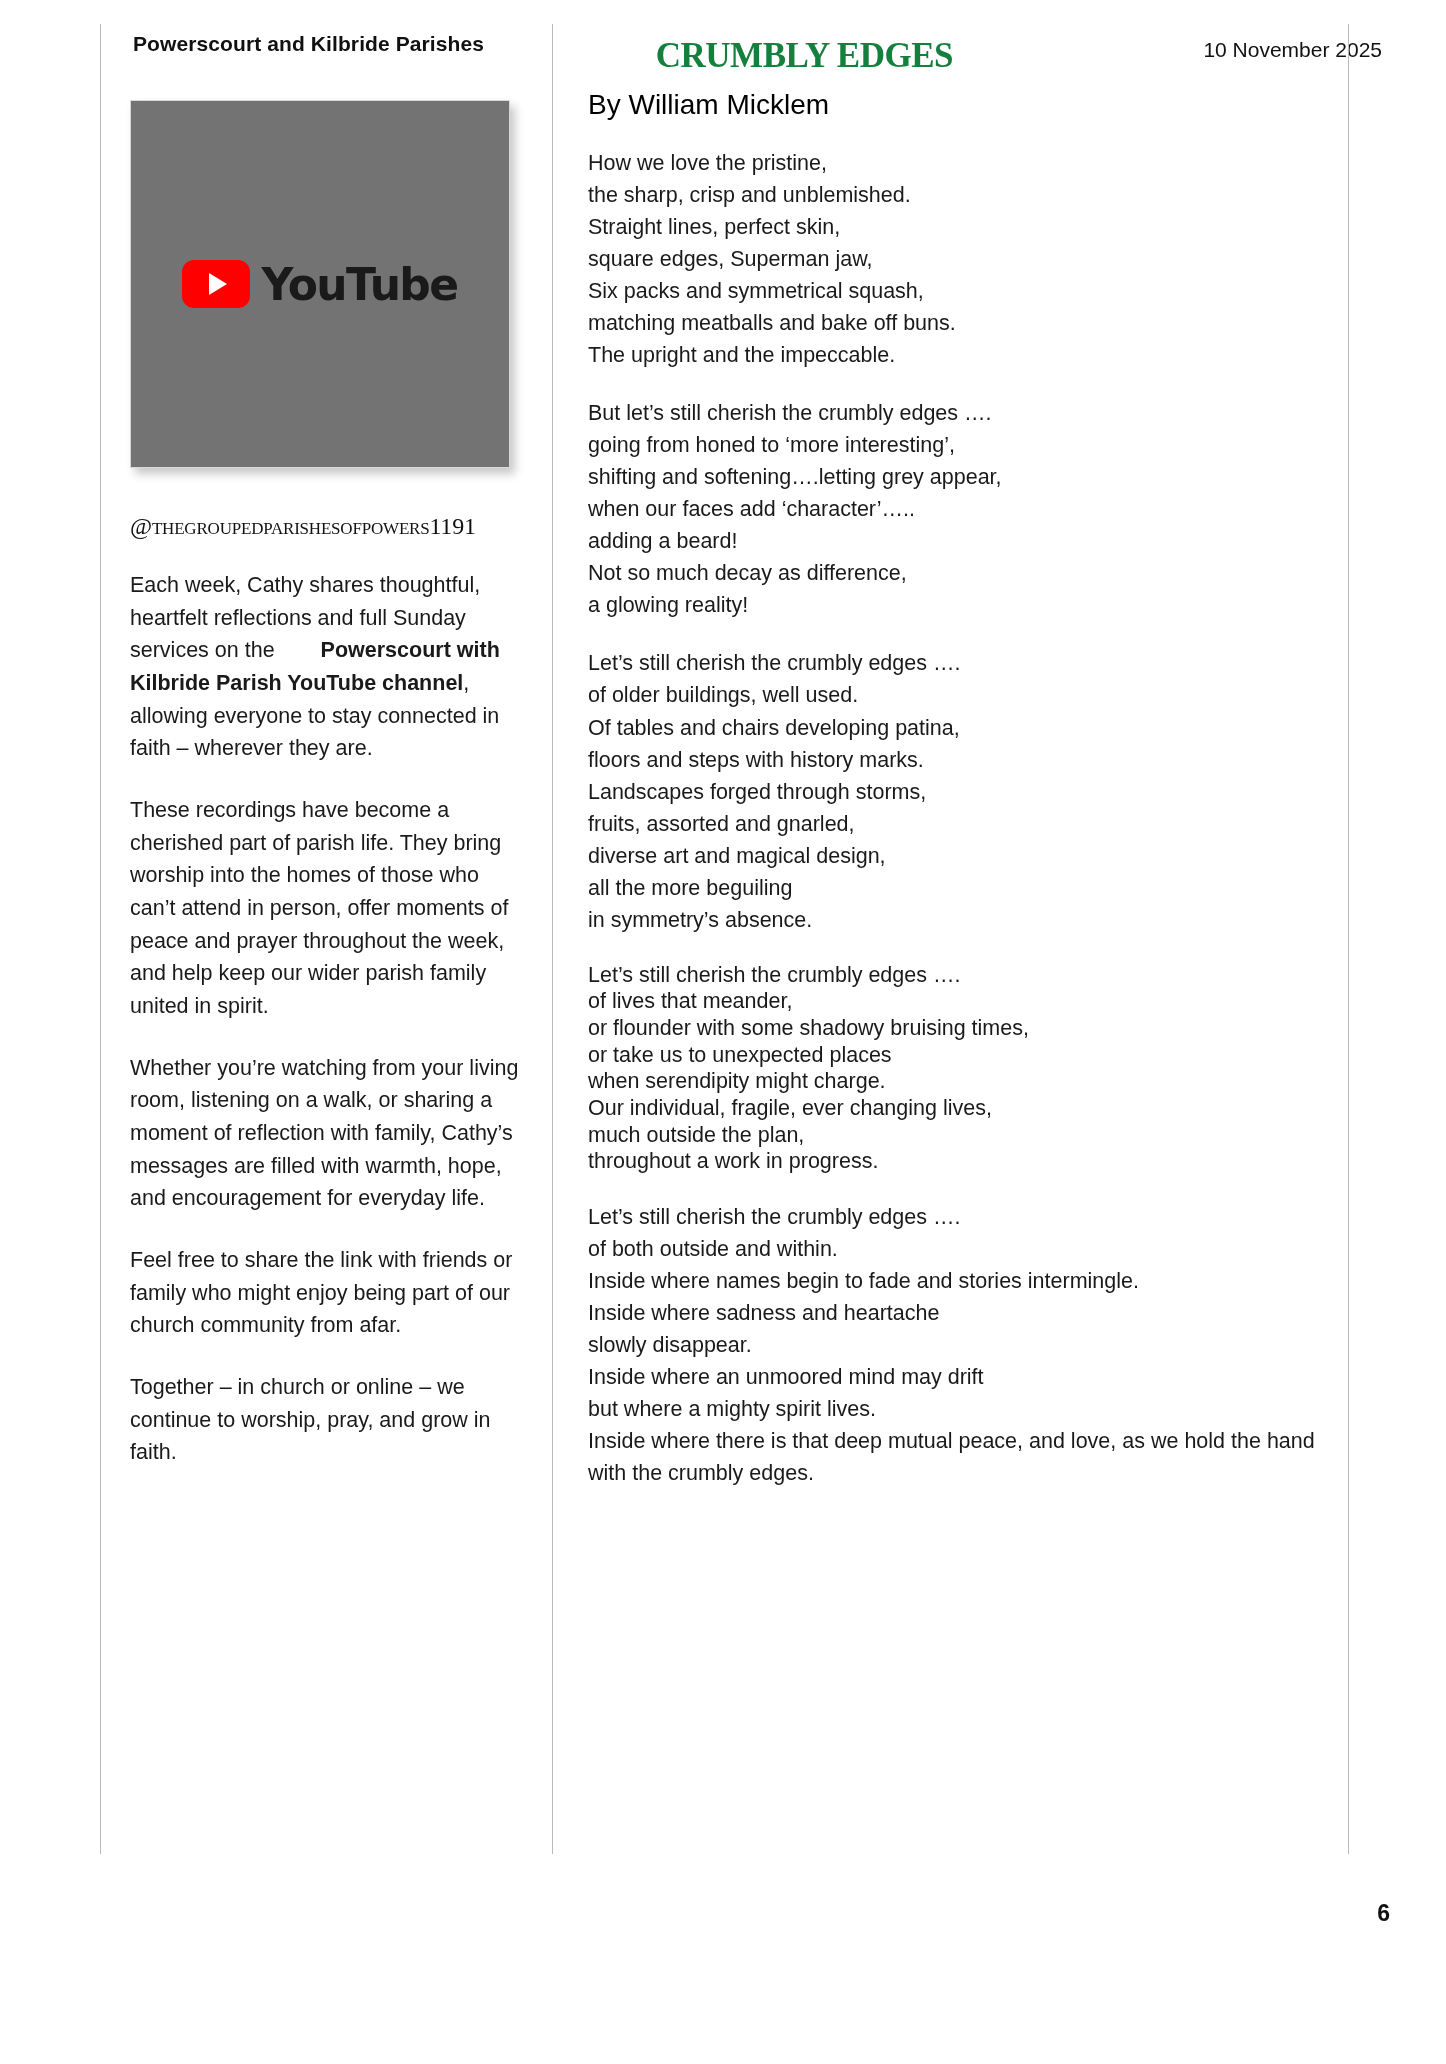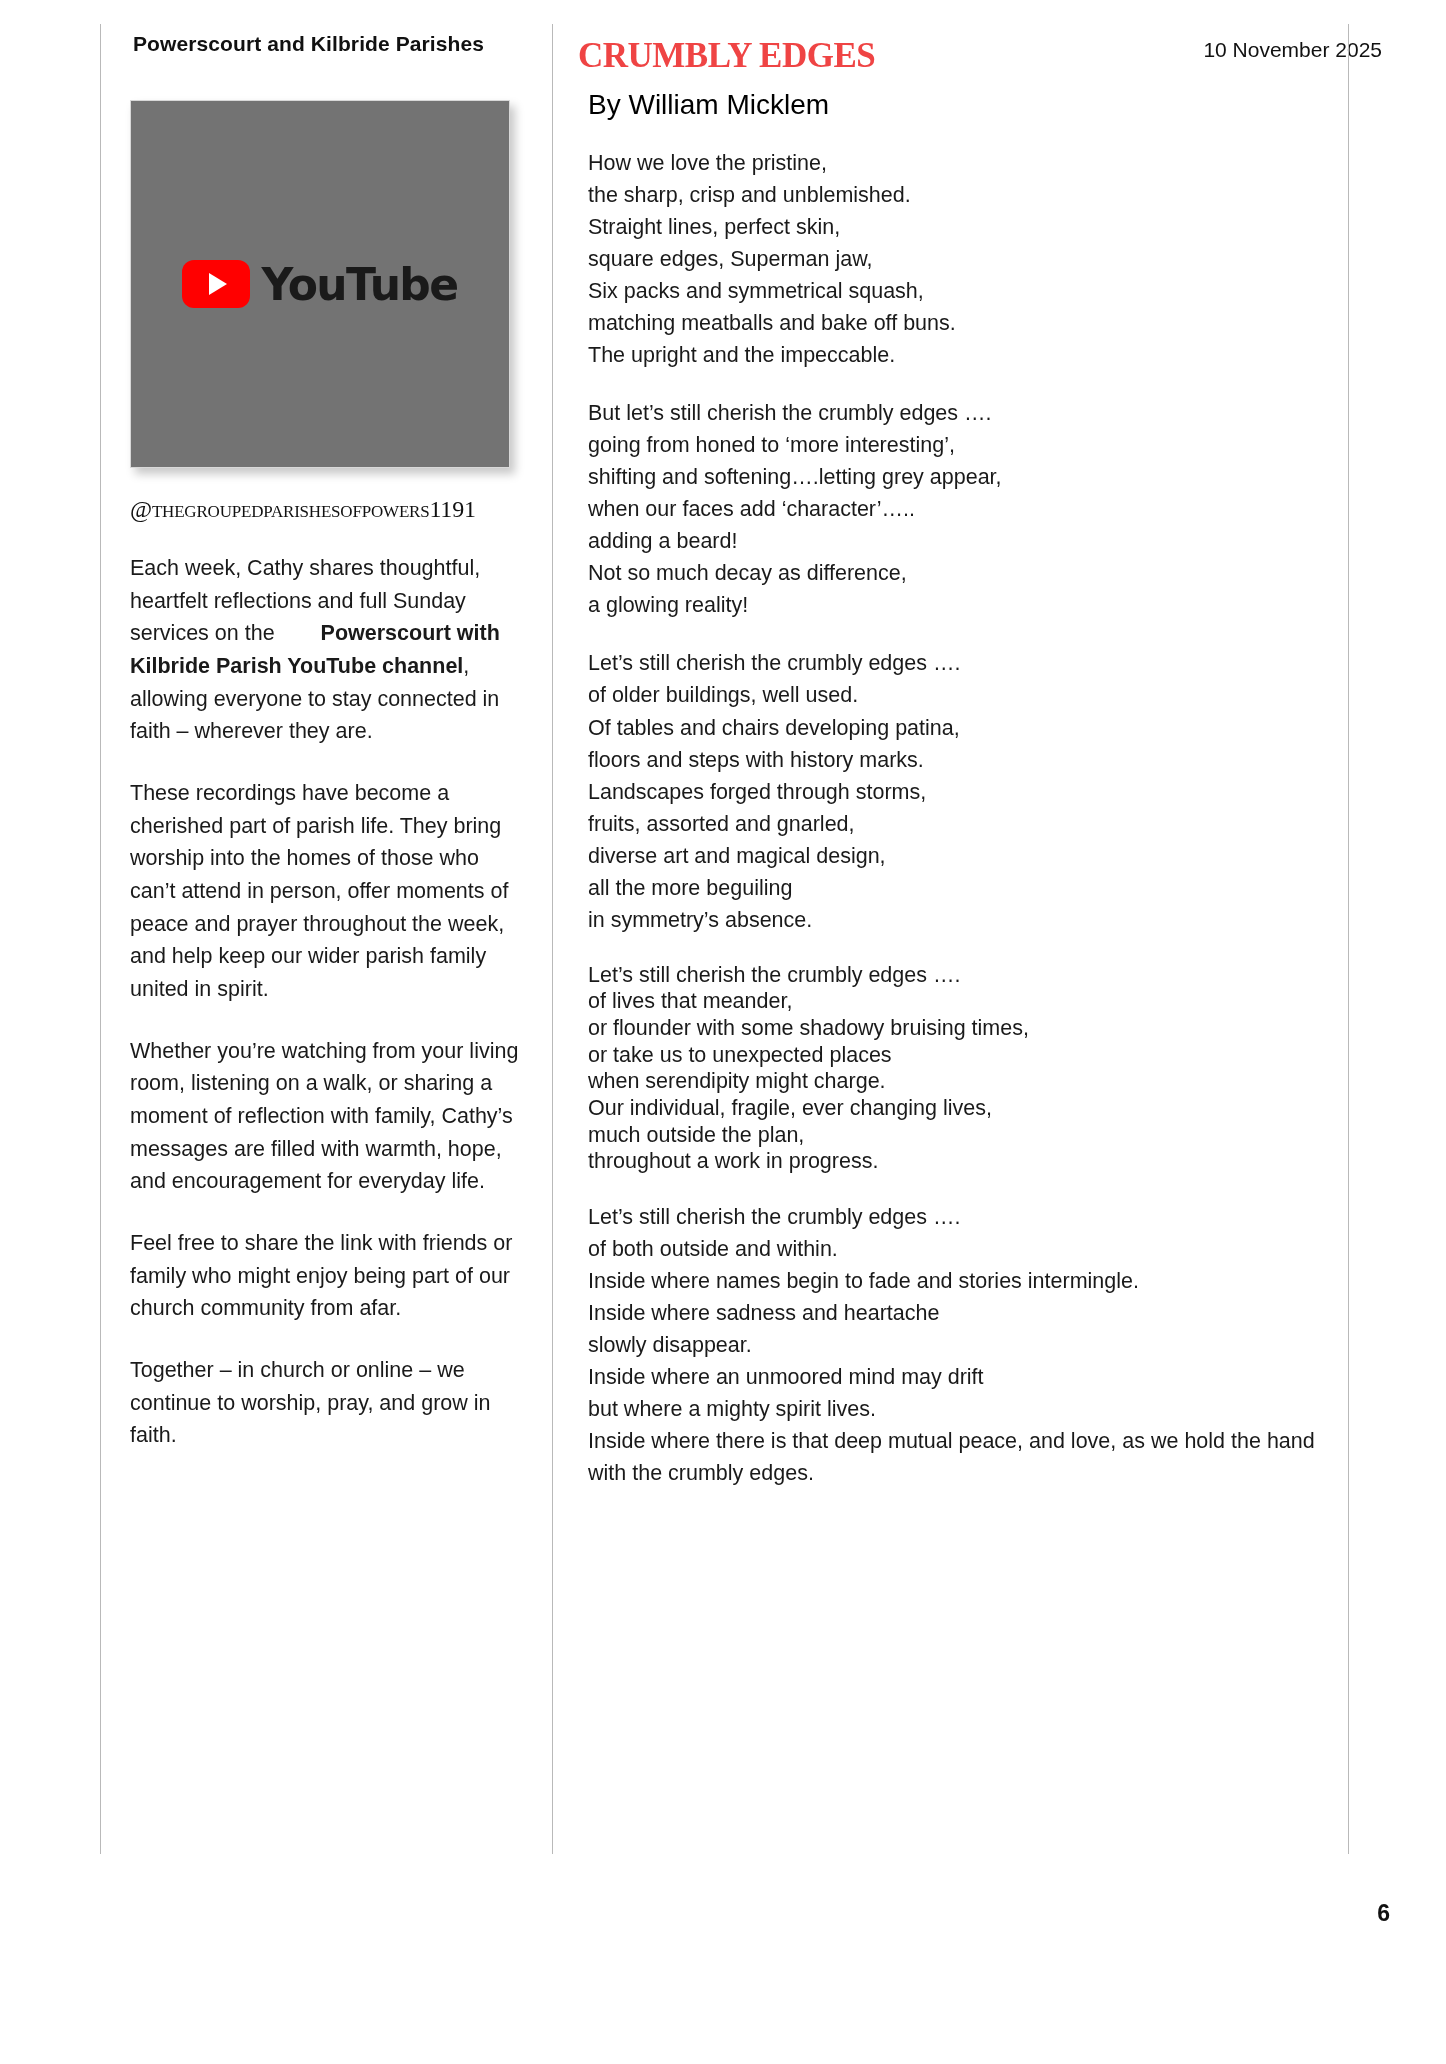--- a/index.html
+++ b/index.html
@@ -107,21 +107,21 @@
     border-color: transparent transparent transparent #ffffff;
   }
   .yt-word {
     font-family: "DejaVu Sans", sans-serif;
     font-size: 44px;
     font-weight: bold;
     letter-spacing: -1.6px;
     color: #1a1a1a;
   }
   .handle {
-    margin-top: 28px;
+    margin-top: 45px;
     font-family: "Liberation Serif", serif;
     font-size: 24px;
     letter-spacing: -0.2px;
     color: #111;
     font-variant: small-caps;
   }
   .lp {
     font-size: 21.5px;
     line-height: 1.52;
     color: #1a1a1a;
@@ -134,22 +134,22 @@
     position: absolute;
     left: 588px;
     top: 36px;
     width: 740px;
   }
   .poem-title {
     font-family: "Liberation Serif", serif;
     font-size: 35px;
     font-weight: bold;
     letter-spacing: -0.5px;
-    color: #ef4444;
-    text-align: left;
+    color: #15803d;
+    text-align: right;
     width: 375px;
     margin-left: -10px;
   }
   .poem-author {
     font-size: 28px;
     color: #000000;
     margin-top: 13px;
   }
   .stanza {
     margin-top: 26px;

